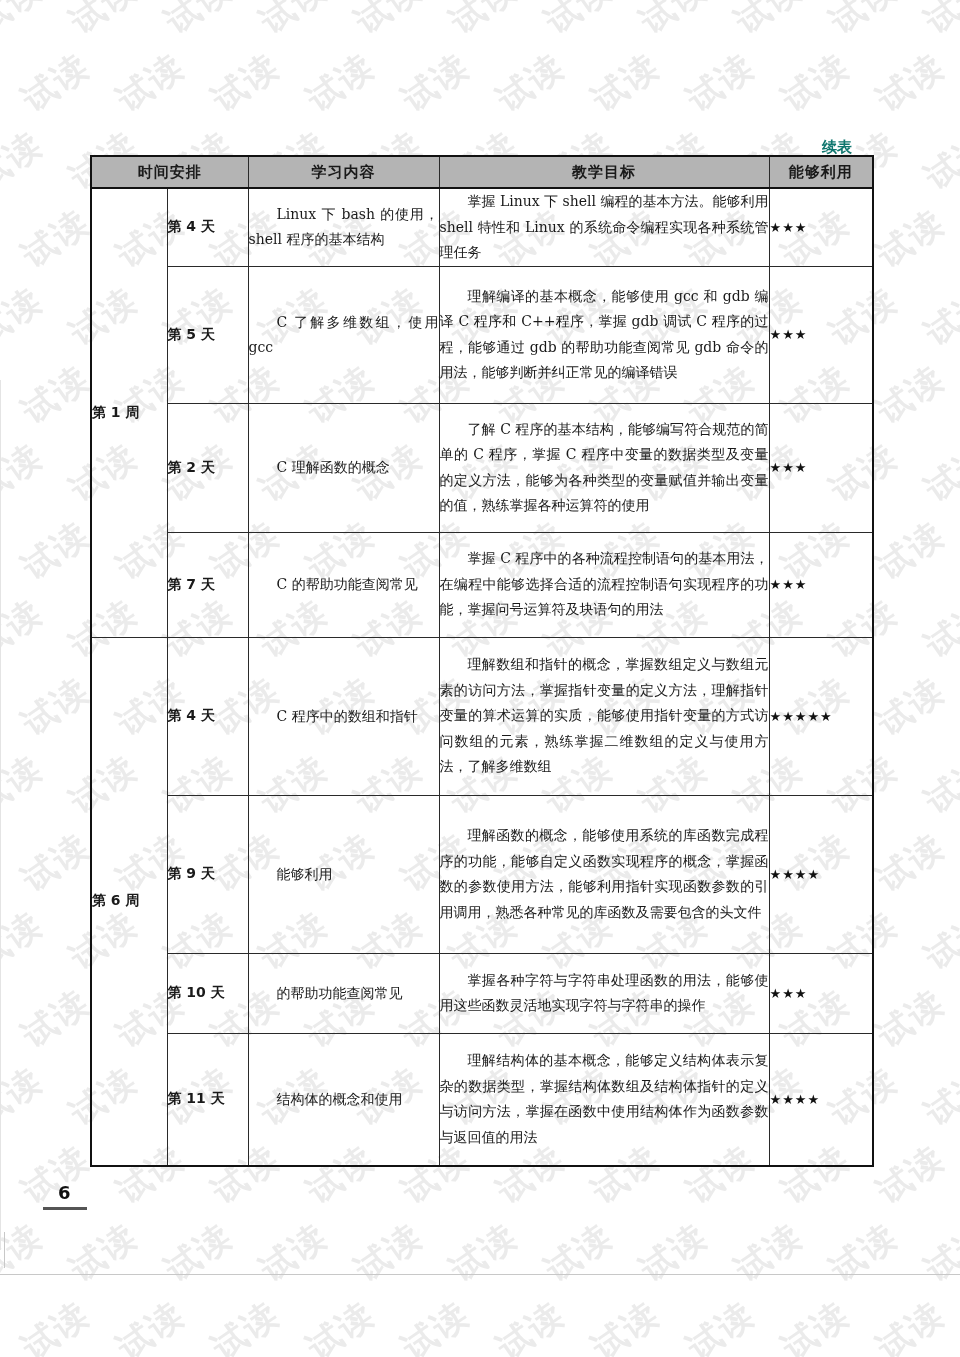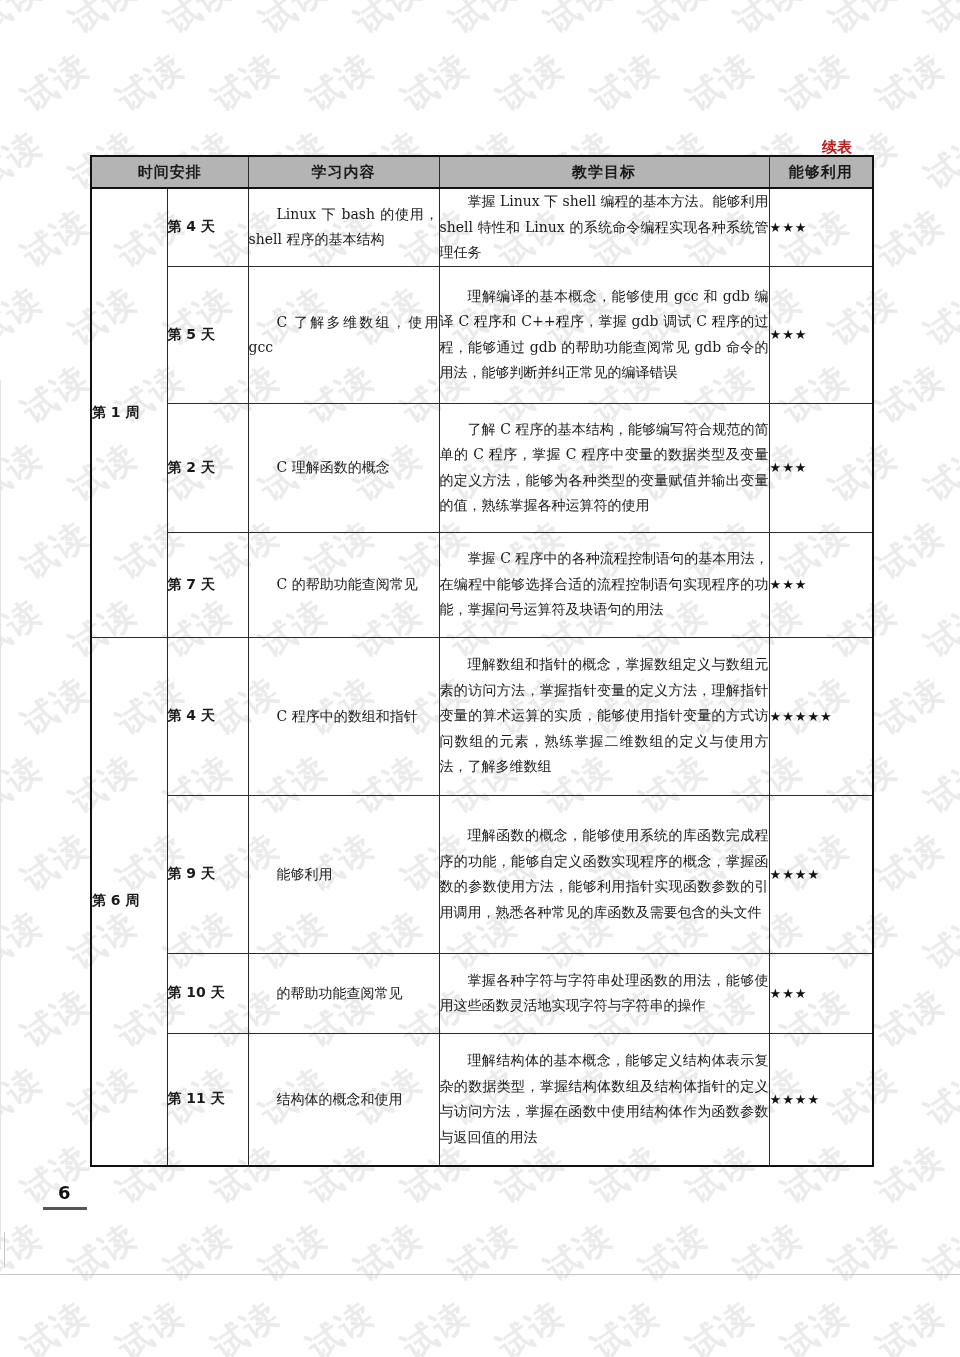--- a/index.html
+++ b/index.html
@@ -31,21 +31,21 @@
       white-space: nowrap;
       letter-spacing: 2px;
     }
     .continued-label {
       position: absolute;
       left: 822px;
       top: 138px;
       font-family: "DejaVu Sans", sans-serif;
       font-size: 15px;
       font-weight: bold;
-      color: #b91c1c;
+      color: #0f766e;
       z-index: 2;
     }
     table.schedule {
       position: absolute;
       left: 90px;
       top: 155px;
       width: 782px;
       border-collapse: collapse;
       z-index: 2;
       table-layout: fixed;

